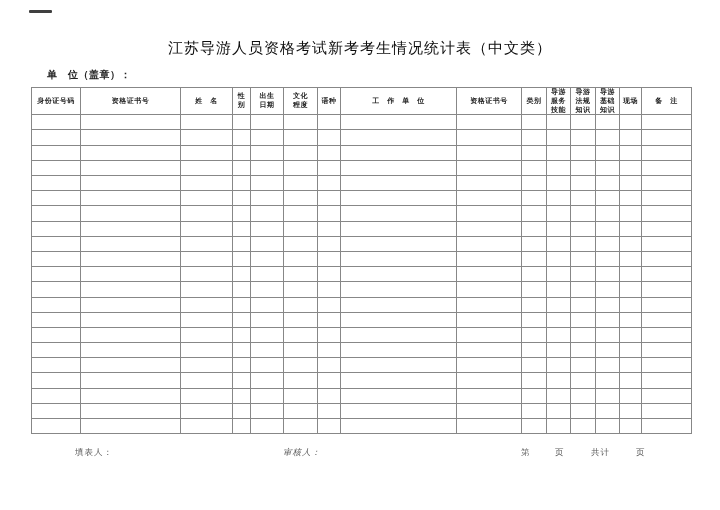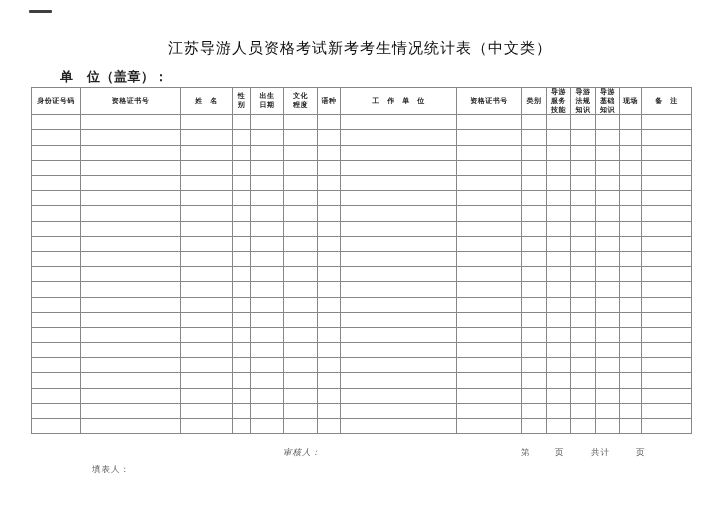--- a/index.html
+++ b/index.html
@@ -14,22 +14,22 @@
   .scan-mark{
     position:absolute;left:29px;top:10px;width:23px;height:3px;
     background:#2a2a2a;border-radius:1px;opacity:.9;
   }
   .title{
     position:absolute;top:39px;left:0;width:100%;
     margin:0;text-align:center;
     font-size:15px;font-weight:normal;letter-spacing:1px;color:#0d0d0d;
   }
   .unit-label{
-    position:absolute;top:68px;left:60px;
-    font-size:13px;font-weight:bold;letter-spacing:.5px;color:#222;
+    position:absolute;top:68px;left:47px;
+    font-size:10px;font-weight:bold;letter-spacing:.5px;color:#222;
   }
   table.form-table{
     position:absolute;top:87px;left:31px;
     width:660px;
     border-collapse:collapse;table-layout:fixed;
     border:1.5px solid #2e2e2e;
   }
   .form-table th,.form-table td{
     border:1px solid #878787;
     padding:0;margin:0;
@@ -43,21 +43,21 @@
     overflow:hidden;
   }
   .form-table td{
     height:14.2px;
     background:#fff;
   }
   .footer-label{
     position:absolute;top:447px;
     font-size:8.5px;color:#5a5a5a;letter-spacing:1px;
   }
-  .f-filled{left:92px;margin-top:17px;}
+  .f-filled{left:75px;}
   .f-reviewed{left:283px;font-style:italic;}
   .f-page-prefix{left:521px;}
   .f-page-unit{left:555px;}
   .f-total-prefix{left:591px;text-align:center;}
   .f-total-unit{left:636px;}
 </style>
 </head>
 <body>
 
 <div class="page">

